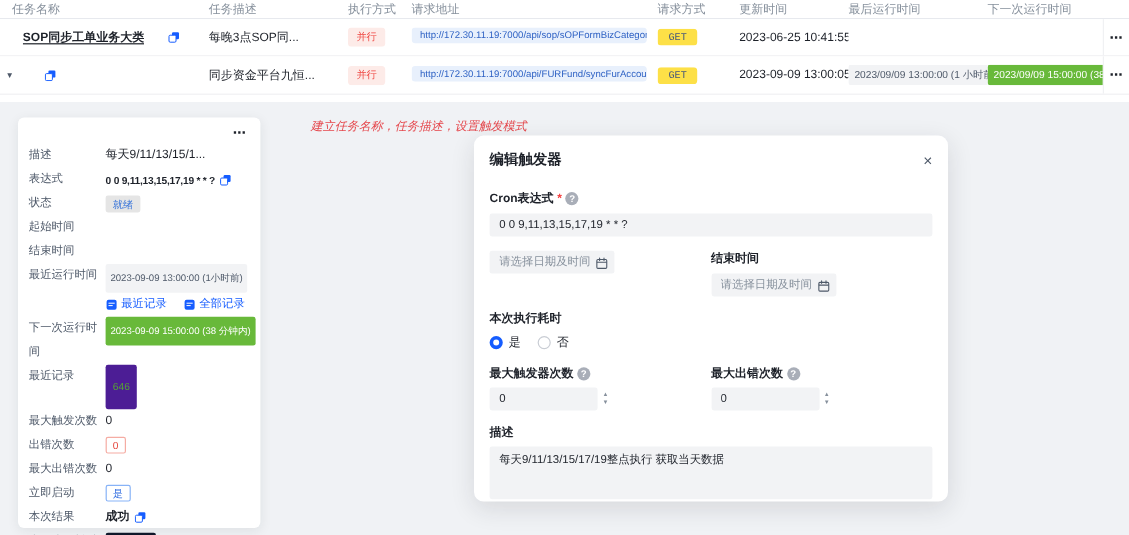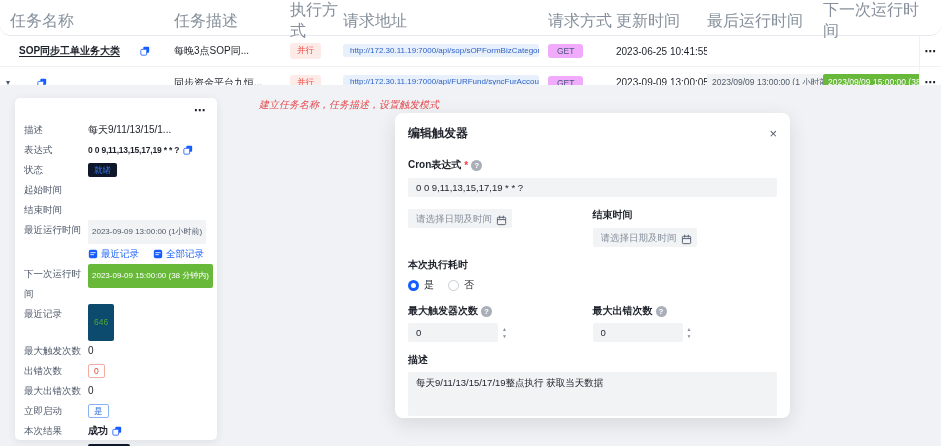--- a/index.html
+++ b/index.html
@@ -10,34 +10,34 @@
     background: #ffffff;
     overflow: hidden;
     color: #1d2129;
   }
   
   .grid {
     display: grid;
     grid-template-columns: 174px 116px 53px 205px 68px 91px 116px 96px 1fr;
     align-items: center;
   }
-  .t-head { height: 36px; border-bottom: 1px solid #e7e9ee; color: #86909c; font-size: 16px; border-radius: 10px; }
+  .t-head { height: 16px; border-bottom: 1px solid #e7e9ee; color: #86909c; font-size: 10px; }
   .t-head > div:first-child { padding-left: 10px; }
   .t-row { font-size: 10px; border-bottom: 1px solid #f0f1f3; background:#fff; }
   .t-row.r1 { height: 31px; }
   .t-row.r2 { height: 32px; }
   .cell { overflow: hidden; white-space: nowrap; padding-right: 6px; }
   .name-cell { display: flex; align-items: center; gap: 20px; padding-left: 19px; }
   .name-cell.with-caret { padding-left: 6px; }
   .caret { color: #4e5969; font-size: 8px; width: 11px; flex: none; }
   .task-name { font-weight: 700; color: #1d2129; text-decoration: underline; text-underline-offset: 2px; white-space: nowrap; overflow: hidden; }
   .copy-ic { flex: none; display: inline-flex; cursor: pointer; }
   .tag-parallel { display: inline-block; background: #fdebe8; color: #ef4a45; font-size: 8.5px; padding: 2px 7px; border-radius: 3px; }
   .url-pill { display: inline-block; background: #e8f0fc; color: #2f62c4; font-size: 8px; padding: 2px 7px; border-radius: 3px; max-width: 196px; overflow: hidden; white-space: nowrap; cursor: pointer; }
-  .method-pill { display: inline-block; background: #f0abfc; color: #47587a; font-size: 8.5px; padding: 2px 9px; border-radius: 3px; }
+  .method-pill { display: inline-block; background: #fde047; color: #47587a; font-size: 8.5px; padding: 2px 9px; border-radius: 3px; font-family: Liberation Mono, monospace; }
   .badge-gray { display: inline-block; background: #f2f3f5; color: #4e5969; font-size: 8.5px; padding: 2.5px 5px; border-radius: 2px; white-space: nowrap; }
   .badge-green { display: inline-block; background: #68b93a; color: #ffffff; font-size: 8.5px; padding: 2.5px 5px; border-radius: 2px; white-space: nowrap; }
   .more-btn { font-weight: 700; color: #1d2129; font-size: 11px; letter-spacing: 1px; cursor: pointer; text-align: center; }
   .row-action { border-left: 1px solid #f0f1f3; height: 100%; display:flex; align-items:center; justify-content:center; }
 
   
   .backdrop { position: absolute; left: 0; top: 85px; width: 941px; height: 361px; background: #f0f2f5; }
 
   .annotation { position: absolute; left: 259px; top: 98px; color: #e5484d; font-size: 10px; font-style: italic; }
 
@@ -45,22 +45,22 @@
   .detail-card {
     position: absolute; left: 15px; top: 98px; width: 202px; height: 342px;
     background: #fff; border-radius: 5px; box-shadow: 0 2px 10px rgba(29,33,41,.08);
     padding: 6px 8px 8px 9px; font-size: 10px;
   }
   .card-more { text-align: right; padding-right: 3px; height: 16px; }
   .d-row { display: flex; align-items: flex-start; line-height: 20px; }
   .d-label { width: 64px; flex: none; color: #4e5969; font-size: 9.5px; }
   .d-val { color: #1d2129; font-size: 10px; display: flex; align-items: center; gap: 4px; min-height: 20px; }
   .d-expr { font-size: 8.5px; font-weight: 700; letter-spacing: -0.2px; }
-  .badge-blue-lt { background: #0f172a; color: #3673d9; font-size: 8.5px; padding: 1.5px 6px; border-radius: 2px; line-height: 11px; }
-  .badge-green-lt { background: #0c4a6e; color: #55a432; font-size: 8.5px; padding: 13px 6px; border-radius: 2px; line-height: 11px; }
+  .badge-blue-lt { background: #e5e5e5; color: #3673d9; font-size: 8.5px; padding: 1.5px 6px; border-radius: 2px; line-height: 11px; }
+  .badge-green-lt { background: #4c1d95; color: #55a432; font-size: 8.5px; padding: 13px 6px; border-radius: 2px; line-height: 11px; }
   .badge-lime-lt { background: #0f172a; color: #7ca92d; font-size: 8.5px; padding: 1.5px 6px; border-radius: 2px; line-height: 11px; }
   .badge-red-o { background: #fff; border: 1px solid #f5aca3; color: #e5443b; font-size: 8.5px; padding: 0.5px 5px; border-radius: 2px; line-height: 11px; }
   .badge-blue-o { background: #fff; border: 1px solid #88b3f7; color: #2e6be0; font-size: 8.5px; padding: 0.5px 5px; border-radius: 2px; line-height: 11px; }
   .badge-gray.sm, .badge-green.sm { font-size: 8px; padding: 2px 4px; }
   .links-row { display: flex; gap: 14px; line-height: 18px; }
   .rec-link { display: inline-flex; align-items: center; gap: 3px; color: #165dff; font-size: 9.5px; cursor: pointer; }
   .result-txt { font-weight: 700; }
 
   
   .modal {

